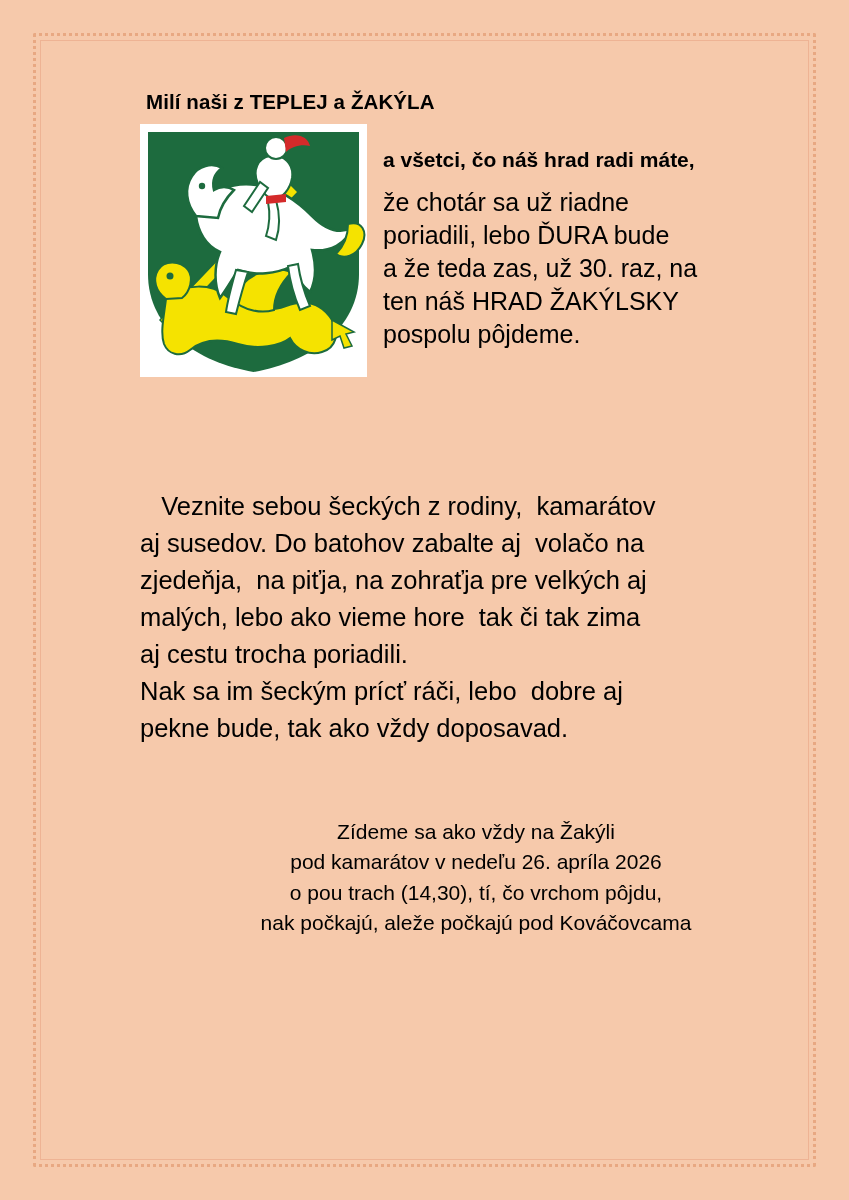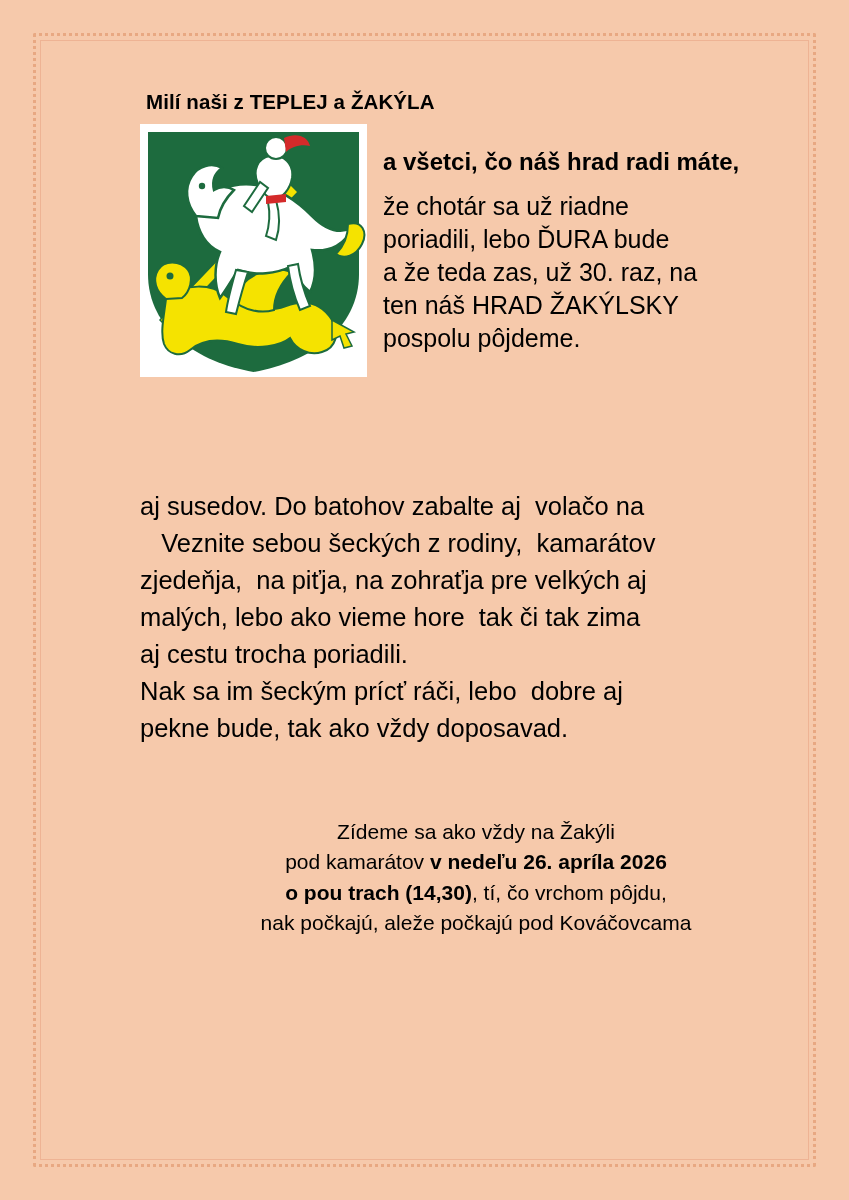--- a/index.html
+++ b/index.html
@@ -72,42 +72,42 @@
   }
   .crest svg { display: block; }
 
   .intro-text {
     font-size: 25px;
     line-height: 1.32;
     padding-top: 22px;
   }
   .intro-text .bold-line {
     font-weight: bold;
-    font-size: 24px;
+    font-size: 21px;
     display: block;
     margin-bottom: 12px;
   }
   .intro-text .line { display: block; }
 
   .body-text {
     clear: both;
     font-size: 25.5px;
     line-height: 1.45;
     margin-top: 84px;
   }
   .body-text .line { display: block; white-space: pre; }
 
   .footer-text {
     font-size: 21px;
     line-height: 1.45;
     margin-top: 70px;
     text-align: center;
   }
   .footer-text .line { display: block; }
-  .footer-text b { font-weight: bold; }
+  .footer-text b { font-weight: normal; }
 </style>
 </head>
 <body>
 
 <div class="page">
   <div class="frame"></div>
 
   <div class="content">
 
     <div class="heading">Milí naši z TEPLEJ a ŽAKÝLA</div>
@@ -158,22 +158,22 @@
         <span class="bold-line">a všetci,  čo náš hrad radi máte,</span>
         <span class="line">že chotár sa už riadne</span>
         <span class="line">poriadili, lebo ĎURA bude</span>
         <span class="line">a že teda zas, už 30. raz,  na</span>
         <span class="line">ten náš HRAD ŽAKÝLSKY</span>
         <span class="line">pospolu pôjdeme.</span>
       </div>
     </div>
 
     <div class="body-text">
+      <span class="line">   Veznite sebou šeckých z rodiny,  kamarátov</span>
       <span class="line">aj susedov. Do batohov zabalte aj  volačo na</span>
-      <span class="line">   Veznite sebou šeckých z rodiny,  kamarátov</span>
       <span class="line">zjedeňja,  na piťja, na zohraťja pre velkých aj</span>
       <span class="line">malých, lebo ako vieme hore  tak či tak zima</span>
       <span class="line">aj cestu trocha poriadili.</span>
       <span class="line">Nak sa im šeckým prícť ráči, lebo  dobre aj</span>
       <span class="line">pekne bude, tak ako vždy doposavad.</span>
     </div>
 
     <div class="footer-text">
       <span class="line">Zídeme sa ako vždy na Žakýli</span>
       <span class="line"><span>pod kamarátov </span><b>v nedeľu 26. apríla 2026</b></span>

